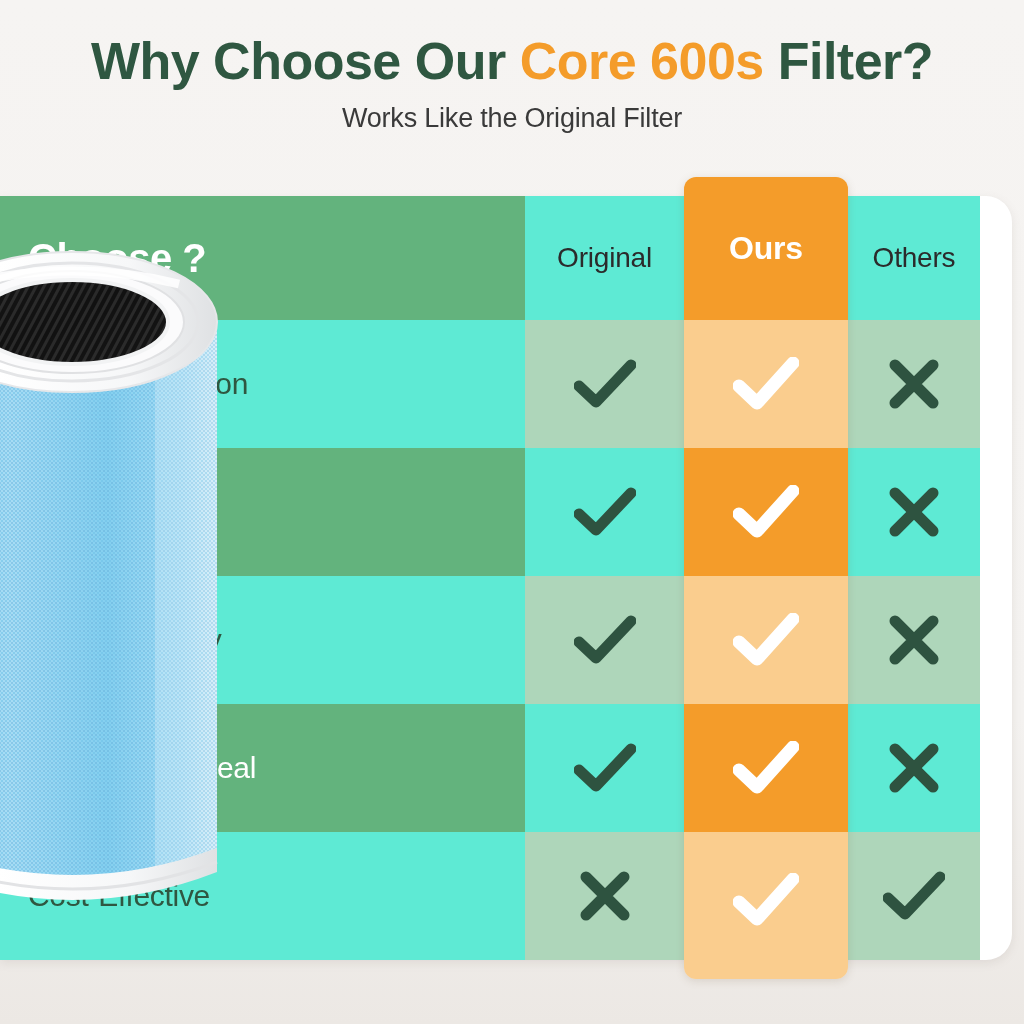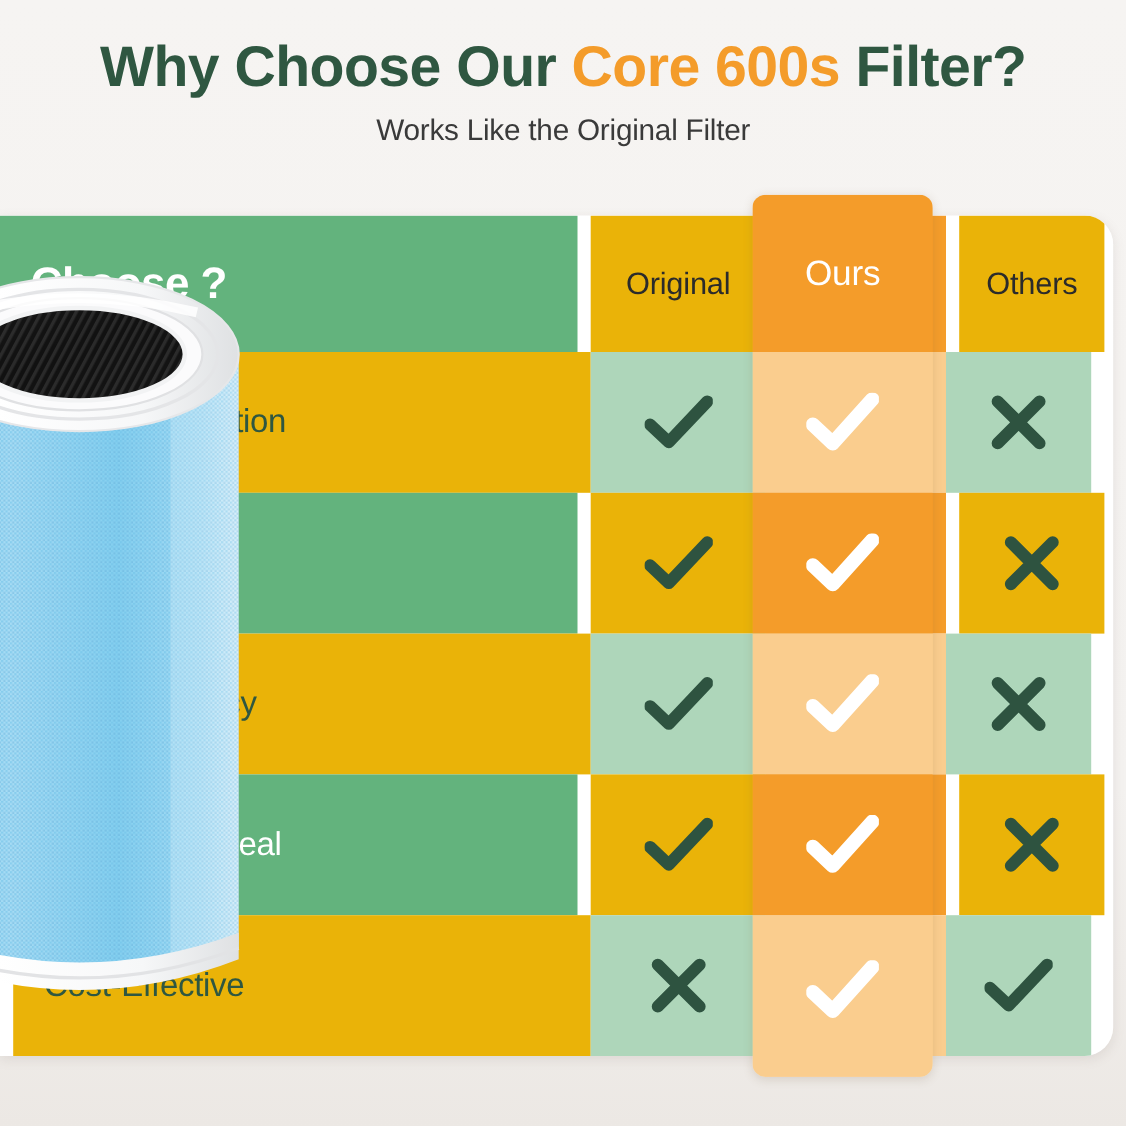--- a/index.html
+++ b/index.html
@@ -84,41 +84,41 @@
   }
   
   .c-feature  { width: 525px; padding-left: 28px; }
   .c-original { width: 159px; justify-content: center; }
   .c-ours     { width: 164px; justify-content: center; }
   .c-others   { width: 132px; justify-content: center; }
 
   
   .bg-green       { background: #63b37d; }
   .bg-lightgreen  { background: #aed6ba; }
-  .bg-white       { background: #eab308; margin-left: 12px; }
+  .bg-white       { background: #5eead4; }
   .bg-orange      { background: #f49c2a; }
   .bg-lightorange { background: #facd8e; }
 
   
   .head-choose {
     font-size: 40px;
     font-weight: bold;
     color: #ffffff;
     letter-spacing: -0.5px;
   }
   .head-label {
     font-size: 28px;
     color: #2b2b2b;
     font-weight: normal;
     letter-spacing: -0.2px;
   }
   .head-ours {
     font-size: 32px;
     color: #ffffff;
-    font-weight: normal;
+    font-weight: bold;
     letter-spacing: -0.2px;
   }
 
   
   .feat {
     font-size: 30px;
     letter-spacing: -0.3px;
     color: #2f5741;
     white-space: nowrap;
   }

